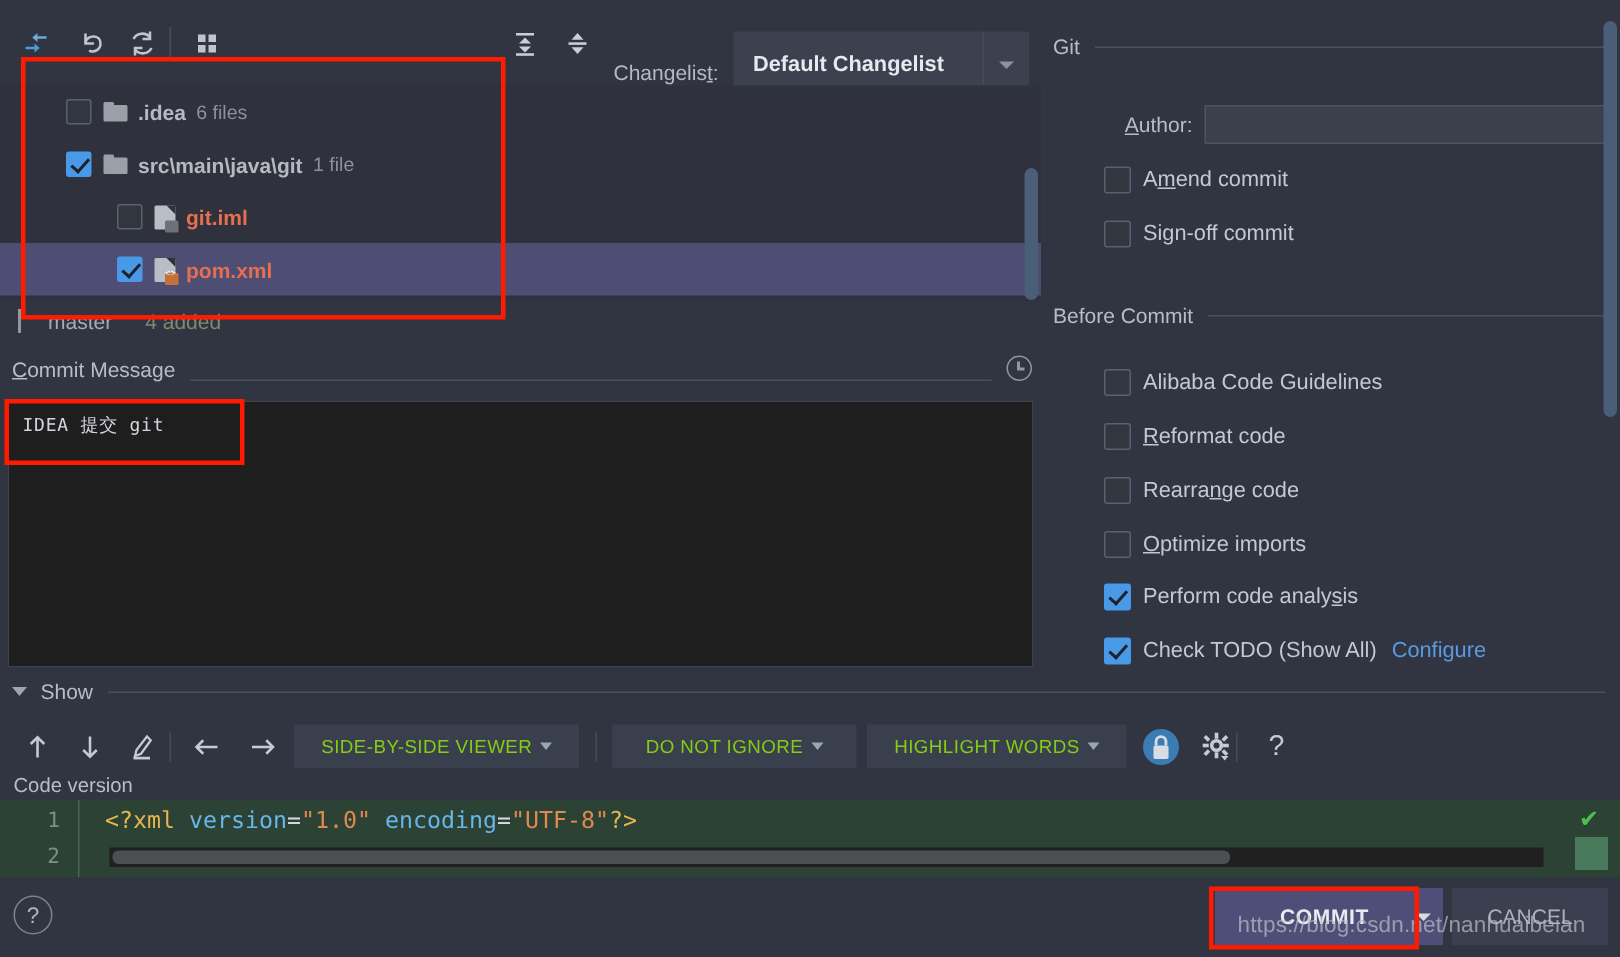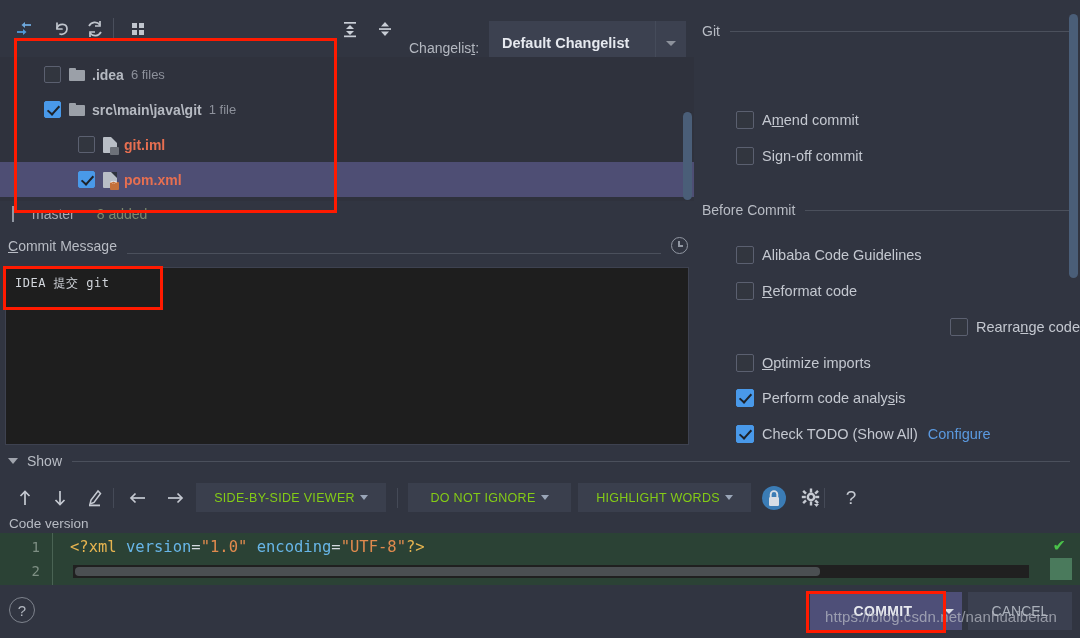--- a/index.html
+++ b/index.html
@@ -426,41 +426,45 @@
       <span class="tree-label added">pom.xml</span>
     </div>
 
     <div id="tree-scroll-track"></div>
   </div>
   <div id="tree-scroll-thumb"></div>
 
   <div id="branch-status">
     <span id="branch-ico"></span>
     <span id="branch-name">master</span>
-    <span id="branch-added">8 added</span>
+    <span id="branch-added">4 added</span>
   </div>
 
   <div id="commit-msg-header">
     <span id="commit-msg-title"><span class="mn">C</span>ommit Message</span>
     <span id="commit-msg-rule"></span>
     <span id="history-icon"></span>
   </div>
 
   <div id="commit-msg-box">
     <div id="commit-msg-text">IDEA 提交 git</div>
   </div>
 </div>
 
 <div id="right-panel">
 
   <div class="group-header" style="top:22px;">
     <span class="group-title">Git</span>
     <span class="group-rule"></span>
   </div>
 
+  <div id="author-row">
+    <span id="author-label"><span class="mn">A</span>uthor:</span>
+    <span id="author-input" title=""></span>
+  </div>
 
   <div class="opt-row" style="top:107px;">
     <span class="cb"></span>
     <span class="opt-label">A<span class="mn">m</span>end commit</span>
   </div>
 
   <div class="opt-row" style="top:143px;">
     <span class="cb"></span>
     <span class="opt-label">Si<span class="mn">g</span>n-off commit</span>
   </div>
@@ -473,21 +477,21 @@
   <div class="opt-row" style="top:242px;">
     <span class="cb"></span>
     <span class="opt-label">Alibaba Code Guidelines</span>
   </div>
 
   <div class="opt-row" style="top:278px;">
     <span class="cb"></span>
     <span class="opt-label"><span class="mn">R</span>eformat code</span>
   </div>
 
-  <div class="opt-row" style="top:314px;justify-content:flex-end;">
+  <div class="opt-row" style="top:314px;">
     <span class="cb"></span>
     <span class="opt-label">Rearra<span class="mn">n</span>ge code</span>
   </div>
 
   <div class="opt-row" style="top:350px;">
     <span class="cb"></span>
     <span class="opt-label"><span class="mn">O</span>ptimize imports</span>
   </div>
 
   <div class="opt-row" style="top:385px;">

